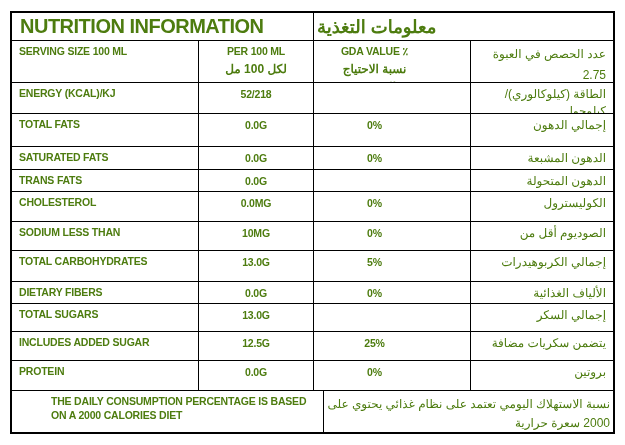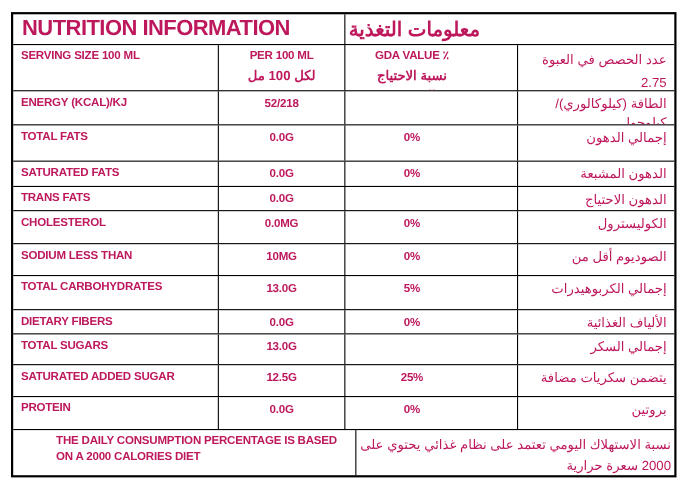--- a/index.html
+++ b/index.html
@@ -1,21 +1,21 @@
 <!DOCTYPE html>
 <html><head>
 <meta charset="utf-8">
 <style>
   html, body { margin: 0; padding: 0; background: #fff; }
   .sheet {
     position: relative;
     width: 625px;
     height: 445px;
     background: #ffffff;
-    color: #be185d;
+    color: #4d7c0f;
     font-family: "Liberation Sans", sans-serif;
   }
   .nft {
     position: absolute;
     left: 10px; top: 11px;
     width: 605px; height: 423px;
     border: 2.5px solid #000;
     box-sizing: border-box;
     display: flex;
     flex-direction: column;
@@ -126,21 +126,21 @@
       <div class="c c1 en">SATURATED FATS</div>
       <div class="c c2 en val">0.0G</div>
       <div class="c c3 en val">0%</div>
       <div class="c c4 ar">الدهون المشبعة</div>
     </div>
 
     <div class="row" style="height:22px">
       <div class="c c1 en">TRANS FATS</div>
       <div class="c c2 en val">0.0G</div>
       <div class="c c3 en val"></div>
-      <div class="c c4 ar">الدهون الاحتياج</div>
+      <div class="c c4 ar">الدهون المتحولة</div>
     </div>
 
     <div class="row" style="height:30px">
       <div class="c c1 en">CHOLESTEROL</div>
       <div class="c c2 en val">0.0MG</div>
       <div class="c c3 en val">0%</div>
       <div class="c c4 ar">الكوليسترول</div>
     </div>
 
     <div class="row" style="height:29px">
@@ -165,21 +165,21 @@
     </div>
 
     <div class="row" style="height:28px">
       <div class="c c1 en">TOTAL SUGARS</div>
       <div class="c c2 en val">13.0G</div>
       <div class="c c3 en val"></div>
       <div class="c c4 ar">إجمالي السكر</div>
     </div>
 
     <div class="row" style="height:29px">
-      <div class="c c1 en">SATURATED ADDED SUGAR</div>
+      <div class="c c1 en">INCLUDES ADDED SUGAR</div>
       <div class="c c2 en val">12.5G</div>
       <div class="c c3 en val">25%</div>
       <div class="c c4 ar">يتضمن سكريات مضافة</div>
     </div>
 
     <div class="row" style="height:30px">
       <div class="c c1 en">PROTEIN</div>
       <div class="c c2 en val">0.0G</div>
       <div class="c c3 en val">0%</div>
       <div class="c c4 ar">بروتين</div>

